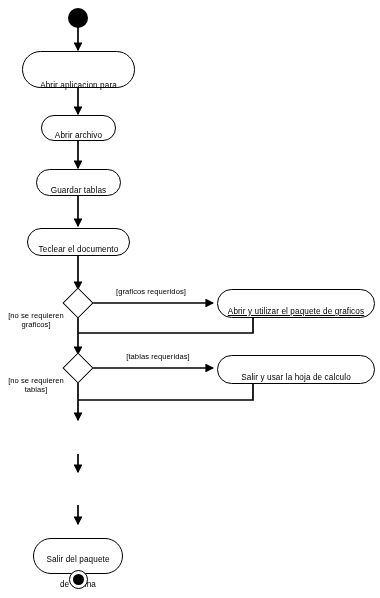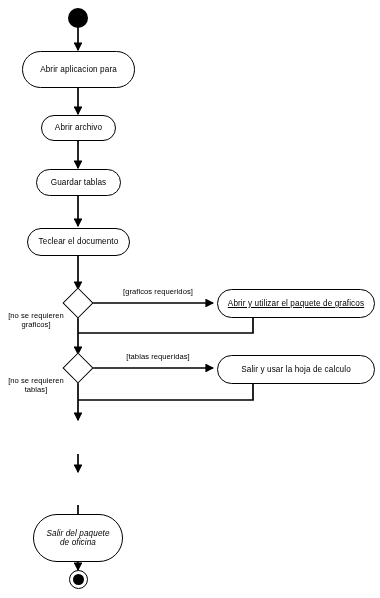--- a/index.html
+++ b/index.html
@@ -38,20 +38,21 @@
     justify-content: center;
     text-align: center;
     line-height: 1.12;
     font-size: 8.2px;
     letter-spacing: 0.1px;
     padding: 0 6px;
   }
   .activity span {
     display: block;
     width: 100%;
+    margin-top: 16px;
   }
   .initial-node {
     border-radius: 50%;
     background: #000000;
   }
   .final-node {
     border-radius: 50%;
     border: 1.8px solid #000000;
     background: #ffffff;
   }
@@ -129,21 +130,21 @@
   <div class="node activity" style="left:36px; top:169px; width:85px; height:27px;">
     <span>Guardar tablas</span>
   </div>
 
   <div class="node activity" style="left:27px; top:228px; width:103px; height:28px;">
     <span>Teclear el documento</span>
   </div>
 
   <div class="node decision" style="left:67px; top:292px;"></div>
 
-  <div class="guard center" style="left:103px; top:287px; width:110px;">[graficos requeridos]</div>
+  <div class="guard center" style="left:96px; top:287px; width:110px;">[graficos requeridos]</div>
 
   <div class="guard center" style="left:2px; top:311px; width:68px;">[no se requieren
 graficos]</div>
 
   <div class="node activity" style="left:217px; top:289px; width:158px; height:29px;text-decoration:underline;">
     <span>Abrir y utilizar el paquete de graficos</span>
   </div>
 
   <div class="node decision" style="left:67px; top:357px;"></div>
 
@@ -151,21 +152,21 @@
 
   <div class="guard center" style="left:2px; top:376px; width:68px;">[no se requieren
 tablas]</div>
 
   <div class="node activity" style="left:217px; top:355px; width:158px; height:29px;">
     <span>Salir y usar la hoja de calculo</span>
   </div>
 
 
 
-  <div class="node activity" style="left:33px; top:514px; width:90px; height:48px;font-style:italic;">
+  <div class="node activity" style="left:33px; top:538px; width:90px; height:36px;">
     <span>
       <span>Salir del paquete</span>
       <span>de oficina</span>
     </span>
   </div>
 
   <div class="node final-node" style="left:69px; top:570px; width:19px; height:19px;">
     <div class="final-inner"></div>
   </div>
 

